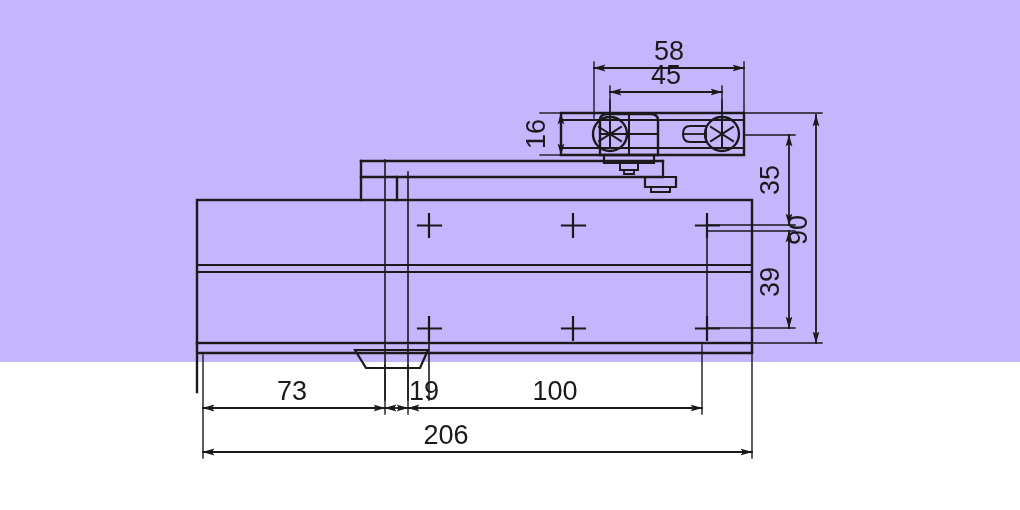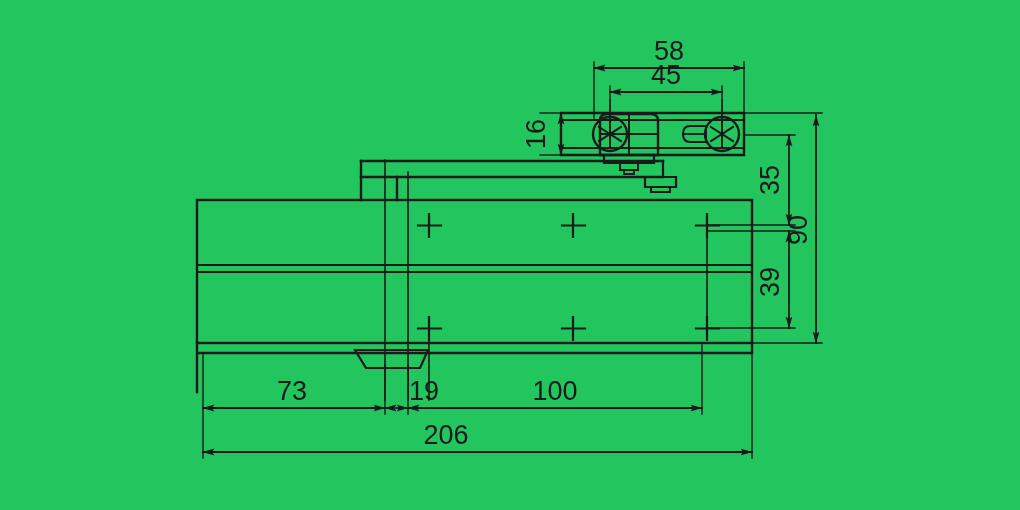--- a/index.html
+++ b/index.html
@@ -1,18 +1,18 @@
 <!DOCTYPE html>
 <html><head>
 <meta charset="utf-8">
 <style>
   html,body{margin:0;padding:0;background:#ffffff;}
   body{width:1020px;height:510px;overflow:hidden;
        font-family:"Liberation Sans","DejaVu Sans",sans-serif;}
-  #stage{position:relative;width:1020px;height:510px;background:#22c55e;}
+  #stage{position:relative;width:1020px;height:362px;background:#c4b5fd;}
   svg{display:block;}
   text{fill:#1a1a1a;font-family:"Liberation Sans","DejaVu Sans",sans-serif;}
 </style>
 </head>
 <body>
 
 <div id="stage">
 <svg width="1020" height="510" viewBox="0 0 1020 510" xmlns="http://www.w3.org/2000/svg">
 
   <defs>

